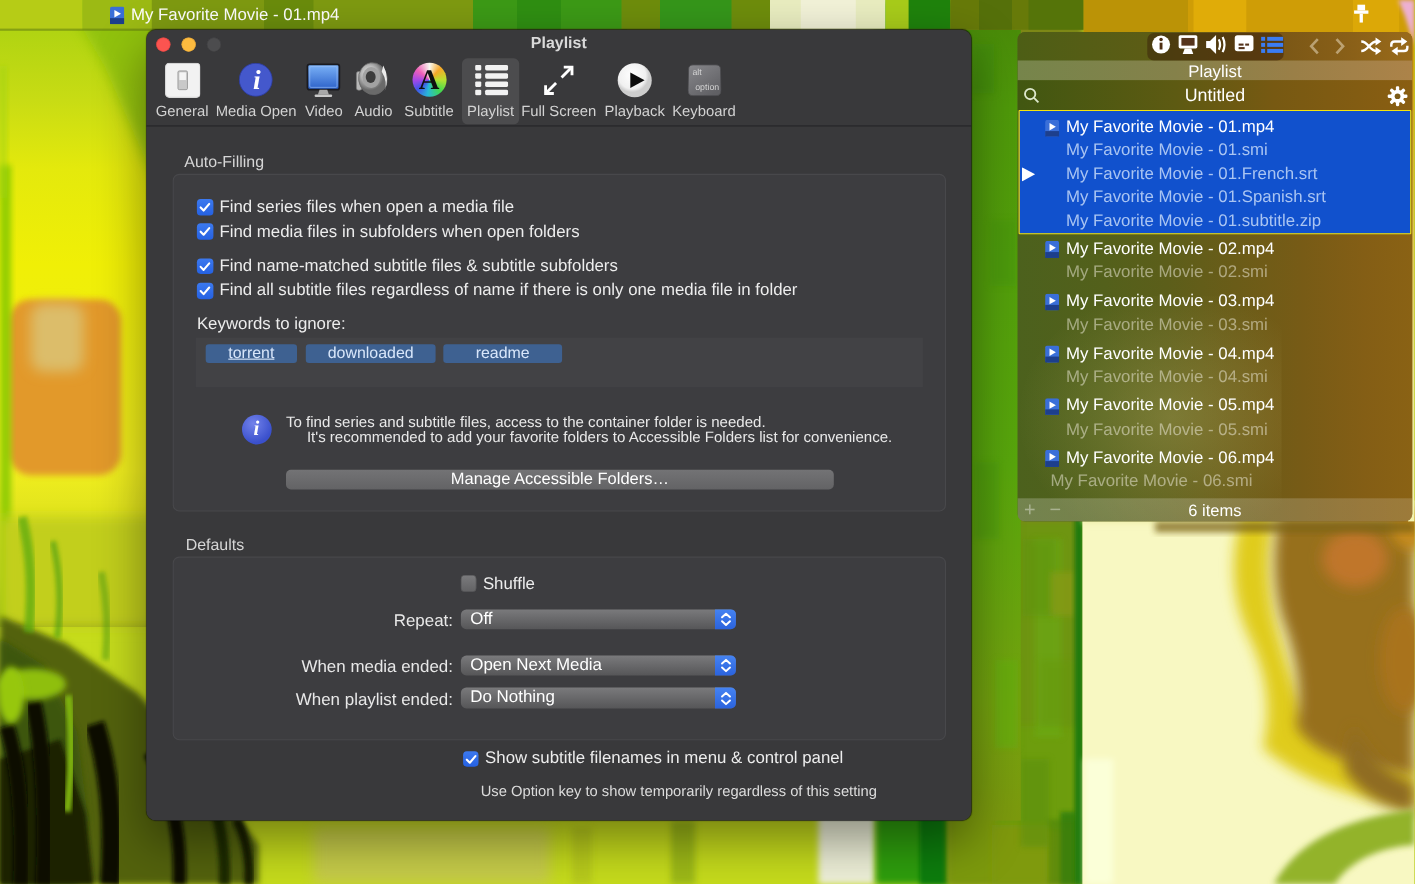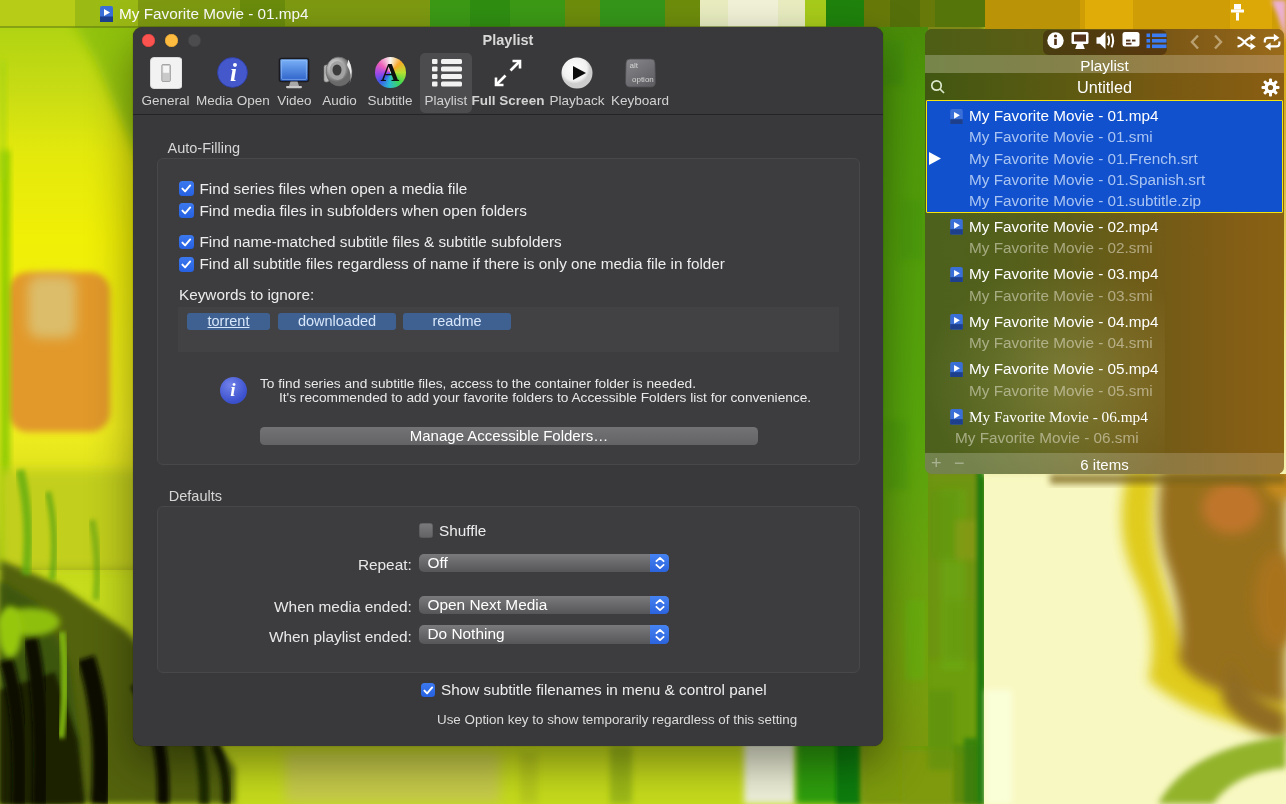--- a/index.html
+++ b/index.html
@@ -280,21 +280,21 @@
             <rect x="10" y="8.5" width="21" height="5" rx="1.5"></rect>
         <rect x="1" y="16" width="5.5" height="5" rx="1"></rect>
             <rect x="10" y="16" width="21" height="5" rx="1.5"></rect>
         <rect x="1" y="23.5" width="5.5" height="5" rx="1"></rect>
             <rect x="10" y="23.5" width="21" height="5" rx="1.5"></rect>
       </g>
     </svg>
       </div>
     <div class="lb">Playlist</div>
   </div>
-  <div class="titem" style="left:334px;width:82px;font-weight:bold;">
+  <div class="titem" style="left:334px;width:82px;">
     <div class="ic">
         <svg width="32" height="32" viewBox="0 0 32 32">
       <g stroke="#fff" stroke-width="2.6" fill="none">
         <path d="M18.5,13.5 L28,4"></path>
             <path d="M20.5,4 L28,4 L28,11.5"></path>
         <path d="M13.5,18.5 L4,28"></path>
             <path d="M4,20.5 L4,28 L11.5,28"></path>
       </g>
     </svg>
       </div>
@@ -541,19 +541,19 @@
       <polygon points="4,3 10,6.5 4,10" fill="#fff"></polygon>
     </svg>
   <div class="li" style="left:44px;top:331.1px;">My Favorite Movie - 05.mp4</div>
   <div class="li smi" style="left:44px;top:352.6px;">My Favorite Movie - 05.smi</div>
 
   <svg class="micon" style="left:25px;top:380px;" viewBox="0 0 13 16">
       <rect width="13" height="16" rx="2" fill="#3a6fd8"></rect>
       <rect y="10.5" width="13" height="5.5" fill="#1d3f8c"></rect>
       <polygon points="4,3 10,6.5 4,10" fill="#fff"></polygon>
     </svg>
-  <div class="li" style="left:44px;top:378.5px;font-family:Liberation Serif, serif;">My Favorite Movie - 06.mp4</div>
+  <div class="li" style="left:44px;top:378.5px;">My Favorite Movie - 06.mp4</div>
   <div class="li smi" style="left:30px;top:400px;">My Favorite Movie - 06.smi</div>
   <div id="pbot"></div>
   <div class="ptxt abs" style="left:0;top:426.5px;width:359px;font-size:15px;">6 items</div>
   <div class="abs" style="left:6px;top:424px;color:rgba(255,255,255,0.38);font-size:18px;">+</div>
   <div class="abs" style="left:29px;top:424px;color:rgba(255,255,255,0.38);font-size:18px;">−</div>
 </div>
 
 </body></html>

